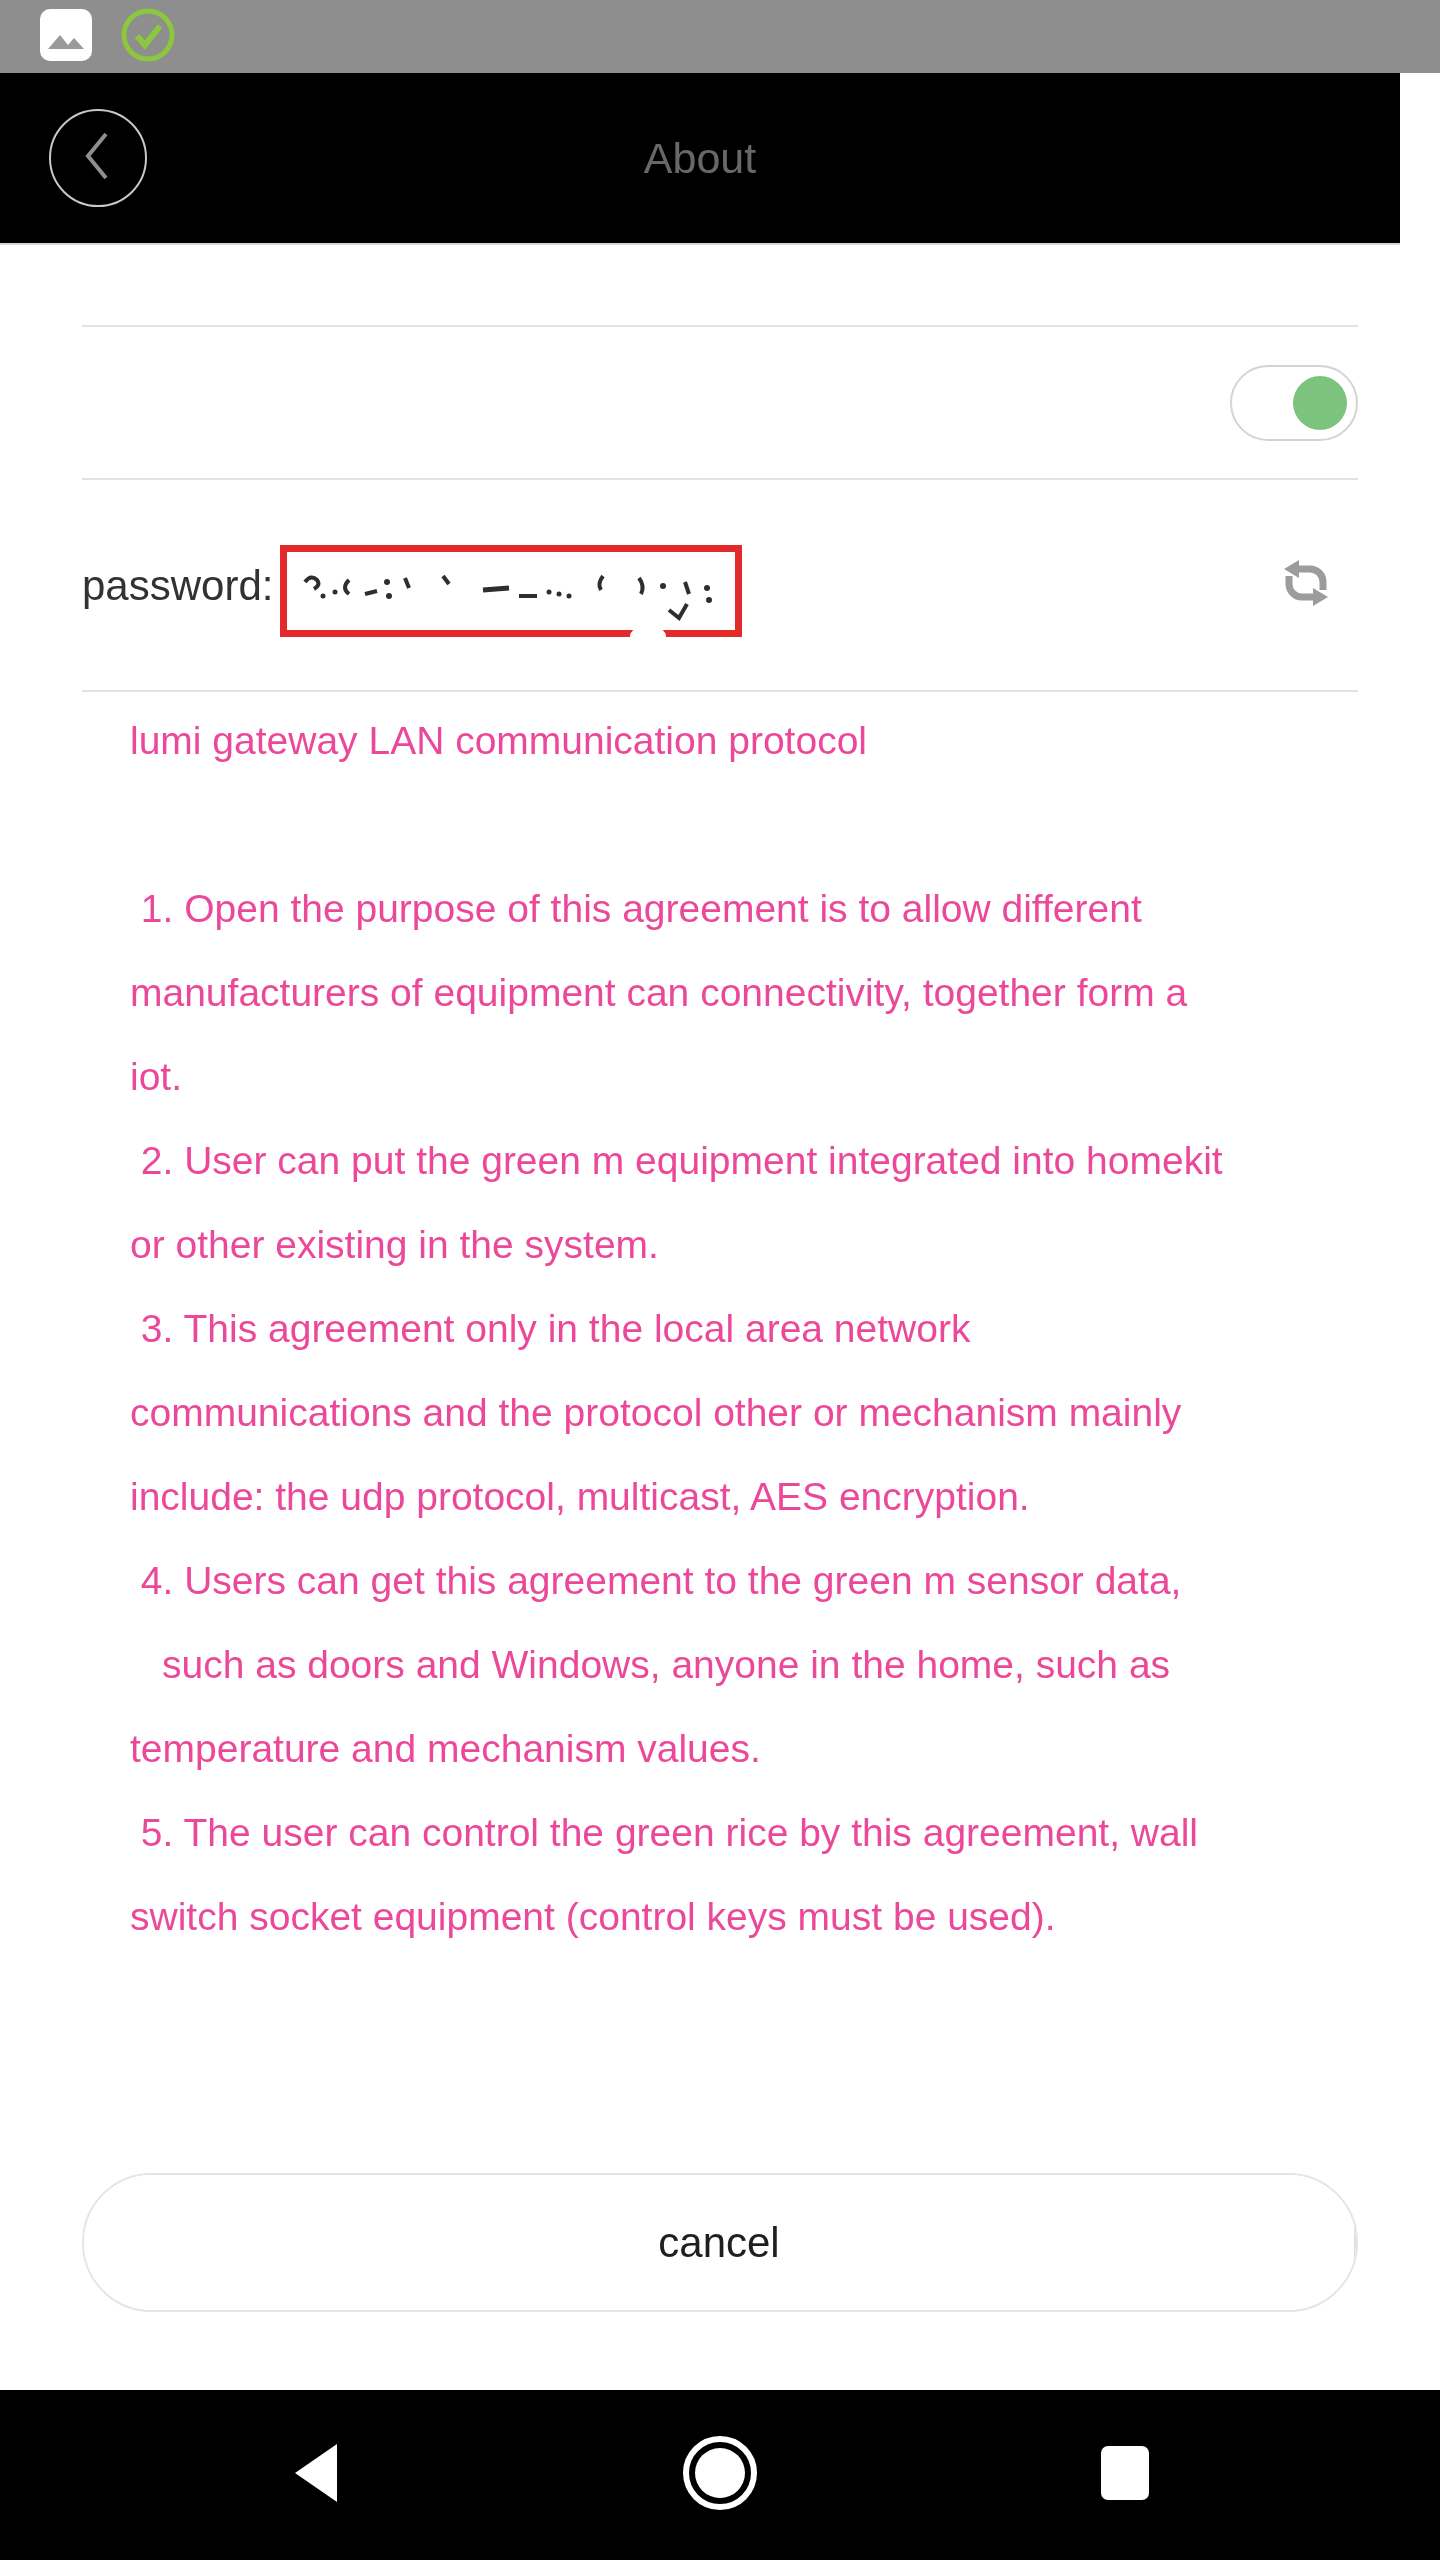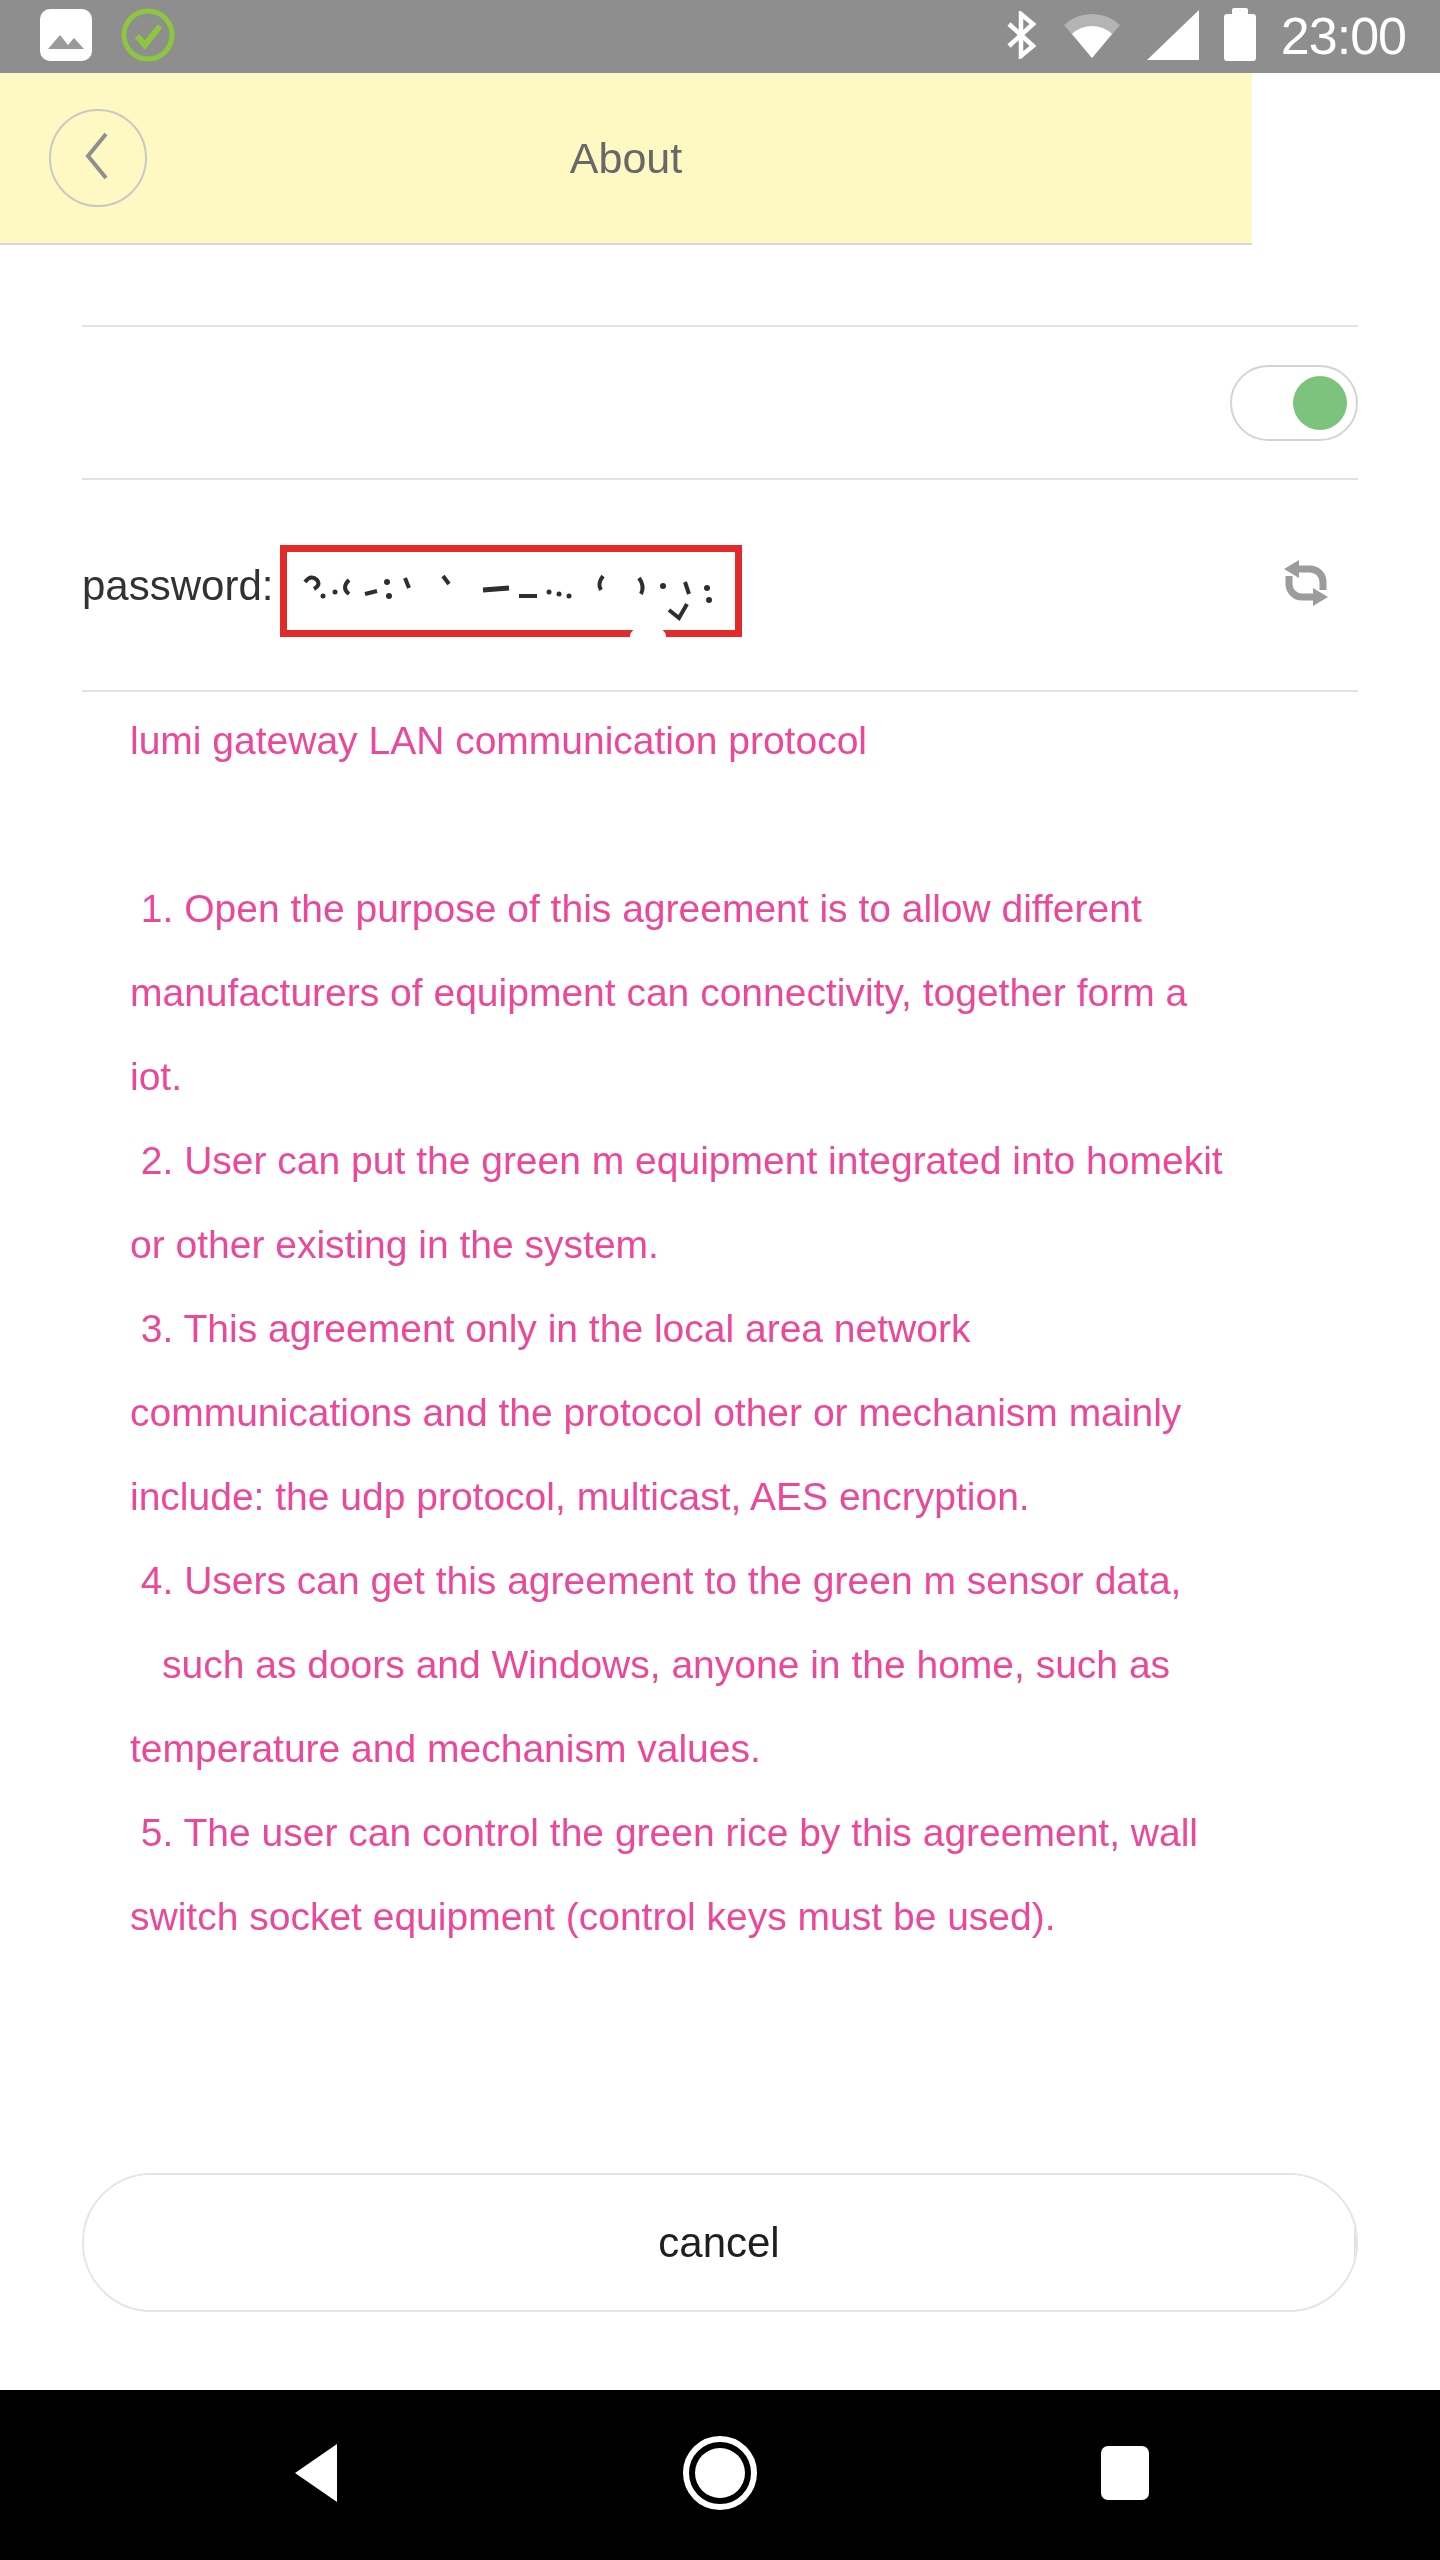--- a/index.html
+++ b/index.html
@@ -10,21 +10,21 @@
   
   .status-bar{
     position:absolute;top:0;left:0;width:1440px;height:73px;background:#8e8e8e;
     display:flex;align-items:center;justify-content:space-between;
   }
   .sb-left{display:flex;align-items:center;gap:28px;padding-left:40px;}
   .sb-right{display:flex;align-items:center;gap:24px;padding-right:34px;}
   .sb-time{color:#ffffff;font-size:52px;font-weight:400;letter-spacing:-1px;line-height:73px;}
   
   .app-header{
-    position:absolute;top:73px;left:0;width:1252px;height:172px;background:#fef9c3;
+    position:absolute;top:73px;left:0;width:1400px;height:172px;background:#000000;
     border-bottom:2px solid #d6d6d6;box-sizing:border-box;
   }
   .back-btn{
     position:absolute;left:49px;top:36px;width:98px;height:98px;border-radius:50%;
     border:2px solid #c8c8c8;box-sizing:border-box;display:flex;align-items:center;justify-content:center;background:transparent;
   }
   .header-title{
     position:absolute;left:0;top:0;width:100%;height:170px;display:flex;align-items:center;justify-content:center;
     color:#686868;font-size:43px;font-weight:400;
   }
@@ -84,45 +84,20 @@
           <rect x="0" y="0" width="52" height="52" rx="10" fill="#ffffff"></rect>
           <path d="M8 40 L20 26 L28 36 L34 29 L44 40 Z" fill="#9a9a9a"></path>
         </svg>
       </span>
       <span>
         <svg width="56" height="56" viewBox="0 0 56 56">
           <circle cx="28" cy="28" r="24" fill="none" stroke="#8dc63f" stroke-width="5"></circle>
           <path d="M17 29 L25 38 L40 19" fill="none" stroke="#8dc63f" stroke-width="6" stroke-linecap="butt"></path>
         </svg>
       </span>
-    </div>
-    <div class="sb-right">
-      <span>
-        <svg width="32" height="48" viewBox="0 0 32 48">
-          <path d="M4 13 L28 35 L16 45 L16 3 L28 13 L4 35" fill="none" stroke="#ffffff" stroke-width="4.5"></path>
-        </svg>
-      </span>
-      <span>
-        <svg width="62" height="50" viewBox="0 0 62 50">
-          <path d="M31 48 L3 15 A41 41 0 0 1 59 15 Z" fill="#b4b4b4"></path>
-          <path d="M31 48 L11 24 A29 29 0 0 1 51 24 Z" fill="#ffffff"></path>
-        </svg>
-      </span>
-      <span>
-        <svg width="52" height="50" viewBox="0 0 52 50">
-          <polygon points="52,0 52,50 0,50" fill="#ffffff"></polygon>
-        </svg>
-      </span>
-      <span>
-        <svg width="34" height="54" viewBox="0 0 34 54">
-          <rect x="9" y="0" width="16" height="7" rx="2" fill="#ffffff"></rect>
-          <rect x="1" y="6" width="32" height="47" rx="3" fill="#ffffff"></rect>
-        </svg>
-      </span>
-      <span class="sb-time">23:00</span>
     </div>
   </div>
 
   <div class="app-header">
     <div class="back-btn">
       <span>
         <svg width="40" height="60" viewBox="0 0 40 60">
           <polyline points="28,8 10,30 28,52" fill="none" stroke="#8f8f8f" stroke-width="4"></polyline>
         </svg>
       </span>

